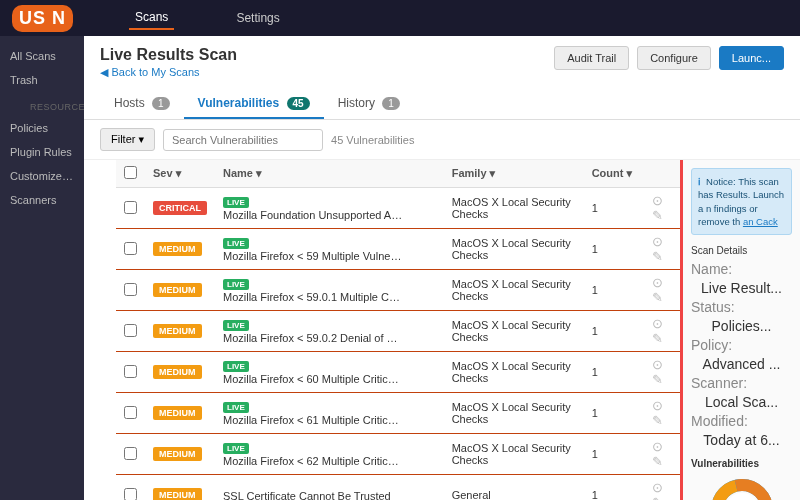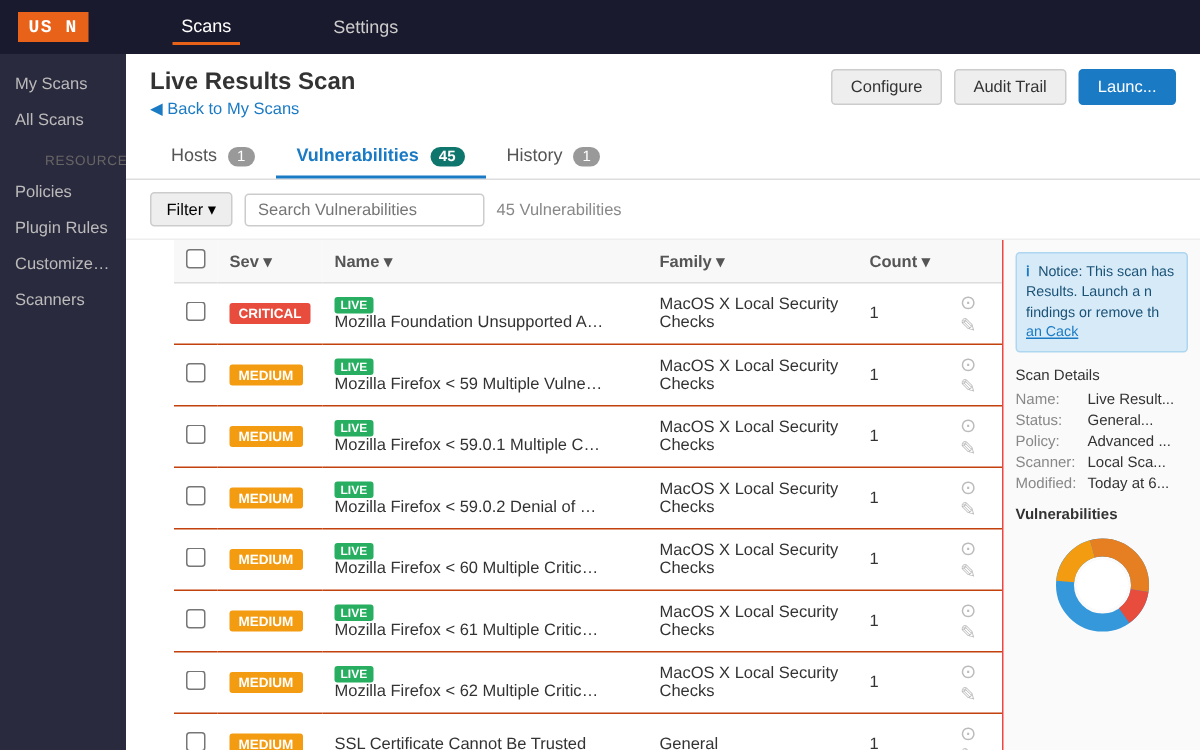--- a/index.html
+++ b/index.html
@@ -12,25 +12,24 @@
       display: flex;
       align-items: center;
       padding: 0 12px;
       gap: 20px;
       flex-shrink: 0;
     }
     .top-nav-logo {
       background: #e8621a;
       color: white;
       font-weight: bold;
-      font-size: 12px;
+      font-size: 18px;
       padding: 3px 7px;
-      border-radius: 0;
+      border-radius: 10px;
       letter-spacing: 1px;
-      font-family: Liberation Mono, monospace;
     }
     .top-nav-item {
       color: #ccc;
       font-size: 12px;
       cursor: pointer;
       padding: 4px 6px;
       margin-left: 36px;
     }
     .top-nav-item.active { color: white; border-bottom: 2px solid #e8621a; }
 
@@ -232,44 +231,44 @@
 
     .action-icon {
       color: #bbb;
       cursor: pointer;
       font-size: 13px;
       margin-left: 4px;
     }
 
     
     .side-panel {
-      width: 132px;
+      width: 120px;
       background: #fafafa;
-      border-left: 1px solid #ef4444;
+      border-left: 3px solid #ef4444;
       overflow-y: auto;
       padding: 8px;
       flex-shrink: 0;
       font-size: 10px;
     }
     .notice-box {
       background: #d6eaf8;
       border: 1px solid #aed6f1;
       border-radius: 3px;
       padding: 6px;
       margin-bottom: 10px;
       font-size: 9.5px;
       color: #1a5276;
       line-height: 1.4;
     }
     .notice-icon { color: #1a7ac4; font-weight: bold; margin-right: 3px; }
     .notice-link { color: #1a7ac4; cursor: pointer; text-decoration: underline; }
 
     .scan-details { margin-bottom: 10px; }
     .scan-details-title { font-weight: normal; font-size: 10px; color: #333; margin-bottom: 5px; }
-    .scan-detail-row { display: flex; gap: 3px; margin-bottom: 3px; font-size: 10px; }
+    .scan-detail-row { display: flex; gap: 3px; margin-bottom: 3px; font-size: 14px; flex-direction: column; }
     .scan-detail-label { color: #888; min-width: 45px; }
     .scan-detail-value { color: #333; text-align: center; }
 
     .vuln-section-title { font-weight: bold; font-size: 10px; color: #333; margin-bottom: 6px; }
 
     
     .donut-wrap { display: flex; justify-content: center; margin-top: 4px; }
     .donut-svg { width: 70px; height: 70px; }
 
     
@@ -281,40 +280,40 @@
 
 <div class="top-nav">
   <span class="top-nav-logo">US N</span>
   <span class="top-nav-item active">Scans</span>
   <span class="top-nav-item">Settings</span>
 </div>
 
 <div class="main-layout">
 
   <div class="sidebar">
-    <div class="sidebar-item">My Scans</div>
     <div class="sidebar-item">All Scans</div>
+    <div class="sidebar-item">Trash</div>
     <div class="sidebar-section-label">Resources</div>
     <div class="sidebar-item">Policies</div>
     <div class="sidebar-item">Plugin Rules</div>
     <div class="sidebar-item">Customized Reports</div>
     <div class="sidebar-item">Scanners</div>
   </div>
 
   <div class="content">
 
     <div class="page-header">
       <div class="page-header-top">
         <div>
           <div class="page-title">Live Results Scan</div>
           <div class="back-link">◀ Back to My Scans</div>
         </div>
         <div class="header-buttons">
+          <button class="header-btn">Audit Trail</button>
           <button class="header-btn">Configure</button>
-          <button class="header-btn">Audit Trail</button>
           <button class="header-btn primary">Launc...</button>
         </div>
       </div>
       <div class="tabs">
         <div class="tab">
           <span>Hosts</span>
           <span class="tab-badge gray">1</span>
         </div>
         <div class="tab active">
           <span>Vulnerabilities</span>
@@ -471,21 +470,21 @@
         </div>
         <div class="scan-details">
           <div class="scan-details-title">Scan Details</div>
           <div id="scan-detail-rows">
               <div class="scan-detail-row">
       <span class="scan-detail-label">Name:</span>
       <span class="scan-detail-value">Live Result...</span>
     </div>
               <div class="scan-detail-row">
       <span class="scan-detail-label">Status:</span>
-      <span class="scan-detail-value">General...</span>
+      <span class="scan-detail-value">Policies...</span>
     </div>
               <div class="scan-detail-row">
       <span class="scan-detail-label">Policy:</span>
       <span class="scan-detail-value">Advanced ...</span>
     </div>
               <div class="scan-detail-row">
       <span class="scan-detail-label">Scanner:</span>
       <span class="scan-detail-value">Local Sca...</span>
     </div>
               <div class="scan-detail-row">

